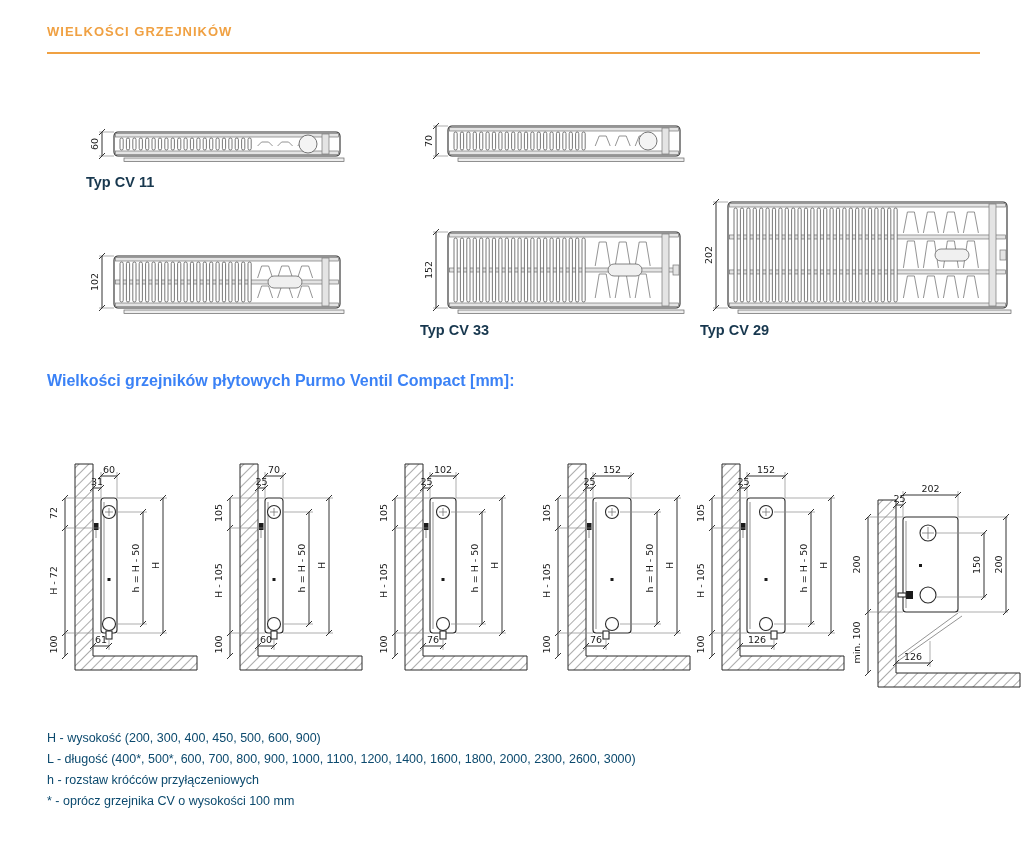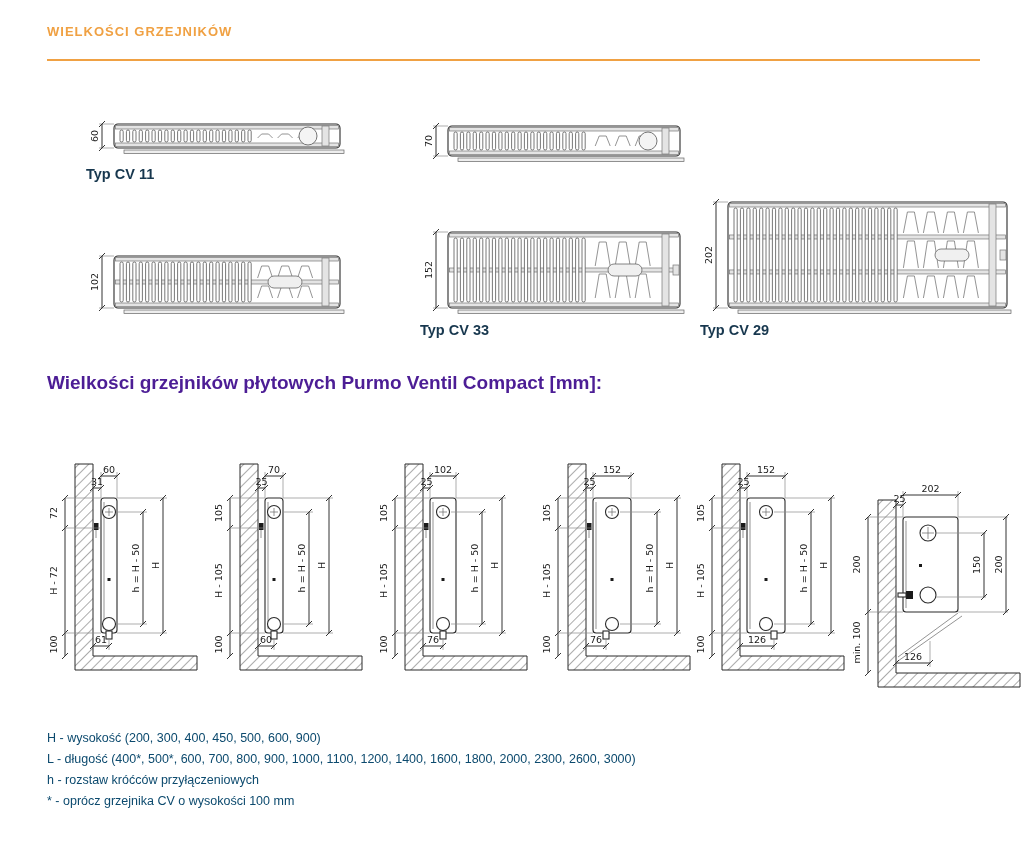--- a/index.html
+++ b/index.html
@@ -1,23 +1,23 @@
 <!DOCTYPE html>
 <html><head>
 <meta charset="utf-8">
 <style>
   html,body{margin:0;padding:0;background:#ffffff;}
   .page{position:relative;width:1027px;height:850px;background:#fff;overflow:hidden;
         font-family:"Liberation Sans",sans-serif;}
-  .header{position:absolute;left:47px;top:24px;width:933px;border-bottom:2px solid #F0A143;padding-bottom:20px;}
+  .header{position:absolute;left:47px;top:24px;width:933px;border-bottom:2px solid #F0A143;padding-bottom:13px;}
   .header h1{margin:0;font-size:13px;font-weight:bold;letter-spacing:1px;color:#F0A143;}
   figure.tv{position:absolute;margin:0;}
   figure.tv figcaption{margin-top:6px;font-size:14.5px;font-weight:bold;color:#17374E;}
   .xs{position:absolute;}
-  .section-heading{position:absolute;left:47px;top:372px;margin:0;font-size:19px;font-weight:bold;color:#4c1d95;}
+  .section-heading{position:absolute;left:47px;top:372px;margin:0;font-size:16px;font-weight:bold;color:#3b82f6;}
   .legend{position:absolute;left:47px;top:728px;width:900px;}
   .legend p{margin:0;font-size:12.5px;line-height:21px;color:#0c4a6e;}
   
   svg{display:block;}
   .dim{stroke:#333;stroke-width:1;}
   .ext{stroke:#8a8a8a;stroke-width:0.7;}
   .dimtxt{font:9.5px "DejaVu Sans",sans-serif;fill:#1a1a1a;}
   .outline{fill:#ffffff;stroke:#2b2b2b;stroke-width:1.1;}
   .thin{stroke:#666;stroke-width:0.7;fill:none;}
   .gray{fill:#e4e4e4;stroke:#777;stroke-width:0.7;}
@@ -35,21 +35,21 @@
         <rect width="7" height="7" fill="#ffffff"></rect>
         <line x1="0" y1="0" x2="0" y2="7" stroke="#5a5a5a" stroke-width="1"></line>
       </pattern>
     </defs>
   </svg>
 
   <div class="header">
     <h1>WIELKOŚCI GRZEJNIKÓW</h1>
   </div>
 
-  <figure class="tv" style="left:86px;top:120px;width:262px">
+  <figure class="tv" style="left:86px;top:128px;width:262px">
     <svg id="tv0" width="262" height="40" viewBox="0 0 262 40">
         <line x1="28" y1="4" x2="13" y2="4" class="ext"></line>
         <line x1="28" y1="28" x2="13" y2="28" class="ext"></line>
         <line x1="16" y1="4" x2="16" y2="28" class="dim"></line>
         <line x1="13" y1="7" x2="19" y2="1" class="dim"></line>
         <line x1="13" y1="31" x2="19" y2="25" class="dim"></line>
         <text x="12" y="16" class="dimtxt" text-anchor="middle" transform="rotate(-90 12 16)">60</text>
         <rect x="28" y="4" width="226" height="24" rx="4" class="outline"></rect>
         <rect x="29.5" y="5.5" width="223" height="3.5" class="gray"></rect>
         <rect x="29.5" y="23" width="223" height="3.5" class="gray"></rect>

